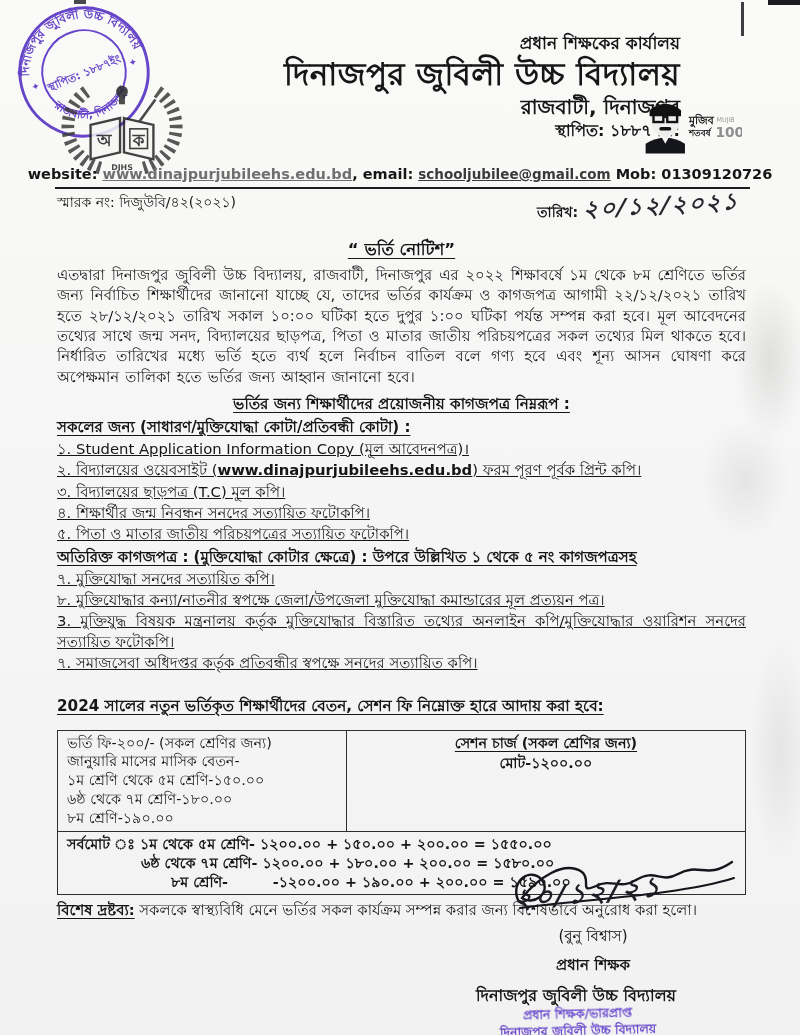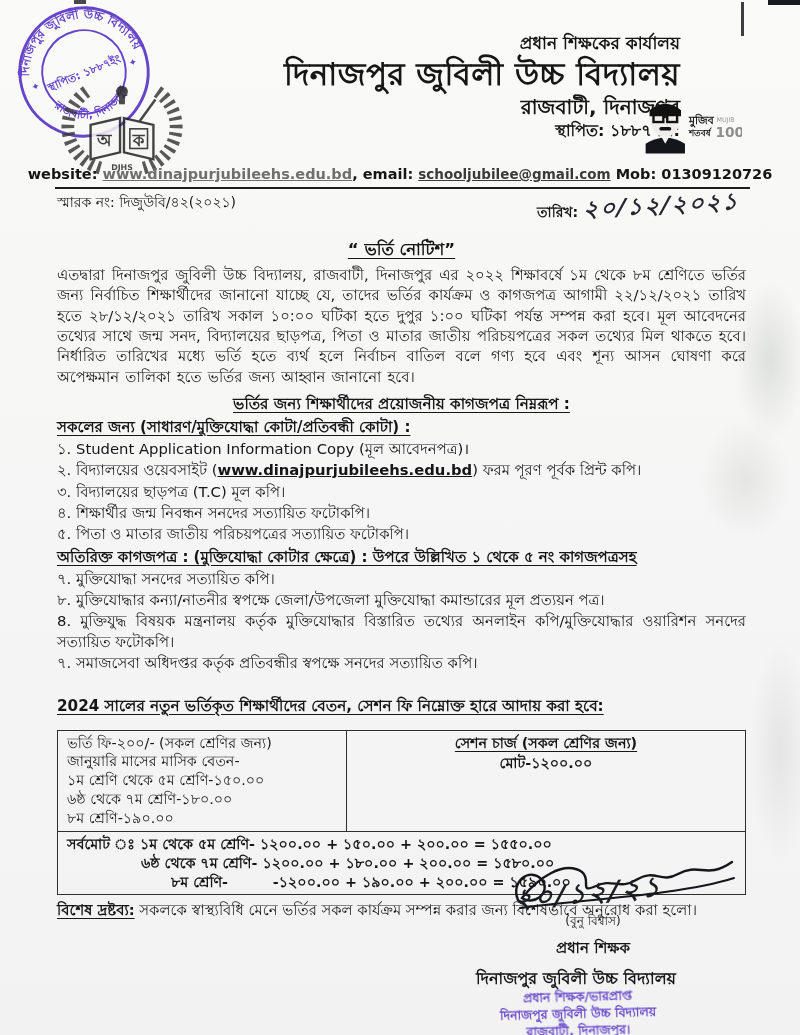--- a/index.html
+++ b/index.html
@@ -40,21 +40,21 @@
   .date-hand{display:inline-block;font-size:23px;letter-spacing:2px;transform:rotate(-3deg) skewX(-6deg);position:relative;top:-4px;}
 
   
   .content{position:absolute;left:57px;right:54px;top:199px;font-size:14.8px;line-height:1.38;margin-top:40px;}
   .ul{text-decoration:underline;text-underline-offset:3px;}
   .center{text-align:center;}
   .title{font-size:16.5px;font-weight:800;margin-bottom:3px;}
   .body-par{text-align:justify;word-spacing:1.5px;}
   .h-docs{font-weight:800;margin-top:7px;font-size:15.2px;}
   .h-sub{font-weight:800;margin-top:2px;font-size:15px;}
-  .item{margin:1px 0;text-align:justify;}
+  .item{margin:1px 0;text-align:justify;text-decoration:underline;}
   .item .url{text-decoration:underline;font-weight:600;}
   .h-fees{font-weight:800;margin-top:22px;font-size:15.2px;}
 
   table.fees{width:100%;border-collapse:collapse;margin-top:13px;font-size:14.3px;}
   table.fees td{border:1.4px solid #2e2e2e;padding:3px 9px;vertical-align:top;line-height:1.32;}
   td.fcell-left{width:42%;}
   td.fcell-right{text-align:center;}
   .fhead{font-weight:800;text-decoration:underline;text-underline-offset:3px;}
   .ftotal{margin-top:2px;font-weight:700;}
   .trow{white-space:pre-wrap;font-weight:600;}
@@ -62,21 +62,21 @@
   .trow.p2{padding-left:104px;}
 
   .note{margin-top:5px;font-size:14.8px;}
   .note .lbl{font-weight:800;text-decoration:underline;text-underline-offset:3px;}
 
   
   .signature{position:absolute;right:42px;top:850px;width:330px;text-align:center;}
   .sig-scrawl{position:relative;height:62px;}
   .sig-scrawl svg{position:absolute;right:20px;top:0;}
   .sig-date{position:absolute;right:95px;top:22px;font-size:27px;letter-spacing:3px;transform:rotate(-5deg) skewX(-8deg);color:#1c1c24;}
-  .sig-name{font-size:12px;margin-top:0px;}
+  .sig-name{font-size:15px;margin-top:12px;}
   .sig-desig{font-size:15px;font-weight:600;margin-top:4px;}
   .sig-org{font-size:16px;font-weight:700;margin-top:5px;margin-right:34px;}
   .sig-stamp{margin-top:-4px;margin-right:30px;color:#5a36c8;font-weight:700;font-size:12.5px;line-height:1.35;filter:blur(.6px);transform:rotate(-1.5deg);opacity:.9;}
 </style>
 </head>
 <body>
 
 <div class="page">
 
   <div class="blob b1"></div>
@@ -172,21 +172,21 @@
 
     <div class="item">১. Student Application Information Copy (মূল আবেদনপত্র)।</div>
     <div class="item"><span>২. বিদ্যালয়ের ওয়েবসাইট (</span><span class="url">www.dinajpurjubileehs.edu.bd</span><span>) ফরম পূরণ পূর্বক প্রিন্ট কপি।</span></div>
     <div class="item">৩. বিদ্যালয়ের ছাড়পত্র (T.C) মূল কপি।</div>
     <div class="item">৪. শিক্ষার্থীর জন্ম নিবন্ধন সনদের সত্যায়িত ফটোকপি।</div>
     <div class="item">৫. পিতা ও মাতার জাতীয় পরিচয়পত্রের সত্যায়িত ফটোকপি।</div>
 
     <div class="h-sub"><span class="ul">অতিরিক্ত কাগজপত্র : (মুক্তিযোদ্ধা কোটার ক্ষেত্রে) : উপরে উল্লিখিত ১ থেকে ৫ নং কাগজপত্রসহ</span></div>
     <div class="item">৭. মুক্তিযোদ্ধা সনদের সত্যায়িত কপি।</div>
     <div class="item">৮. মুক্তিযোদ্ধার কন্যা/নাতনীর স্বপক্ষে জেলা/উপজেলা মুক্তিযোদ্ধা কমান্ডারের মূল প্রত্যয়ন পত্র।</div>
-    <div class="item">8. মুক্তিযুদ্ধ বিষয়ক মন্ত্রনালয় কর্তৃক মুক্তিযোদ্ধার বিস্তারিত তথ্যের অনলাইন কপি/মুক্তিযোদ্ধার ওয়ারিশন সনদের সত্যায়িত ফটোকপি।</div>
+    <div class="item">3. মুক্তিযুদ্ধ বিষয়ক মন্ত্রনালয় কর্তৃক মুক্তিযোদ্ধার বিস্তারিত তথ্যের অনলাইন কপি/মুক্তিযোদ্ধার ওয়ারিশন সনদের সত্যায়িত ফটোকপি।</div>
 
     <div class="item">৭. সমাজসেবা অধিদপ্তর কর্তৃক প্রতিবন্ধীর স্বপক্ষে সনদের সত্যায়িত কপি।</div>
 
     <div class="h-fees"><span class="ul">2024 সালের নতুন ভর্তিকৃত শিক্ষার্থীদের বেতন, সেশন ফি নিম্নোক্ত হারে আদায় করা হবে:</span></div>
 
     <table class="fees">
       <tbody>
           <tr>
         <td class="fcell-left">
           <div>ভর্তি ফি-২০০/- (সকল শ্রেণির জন্য)</div>

